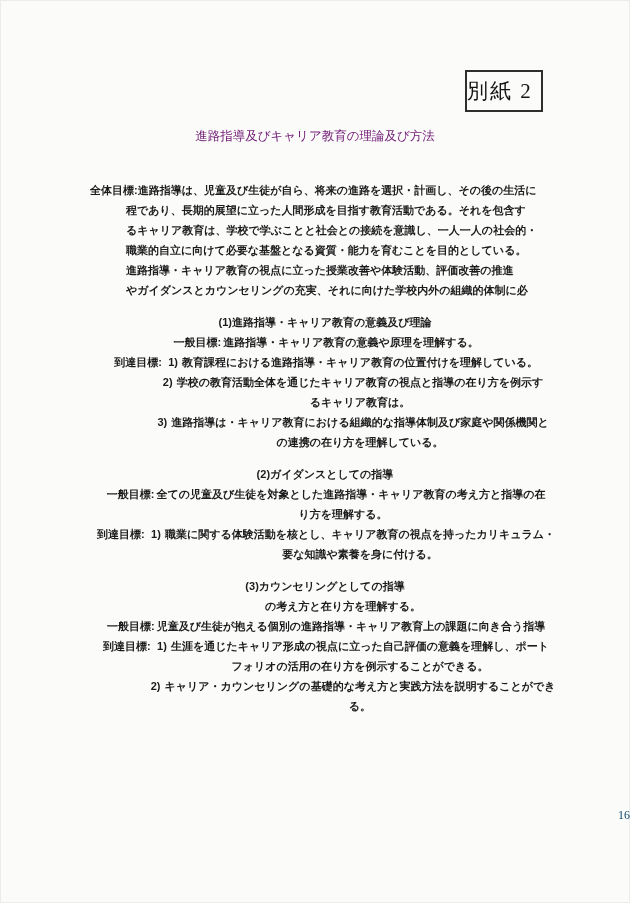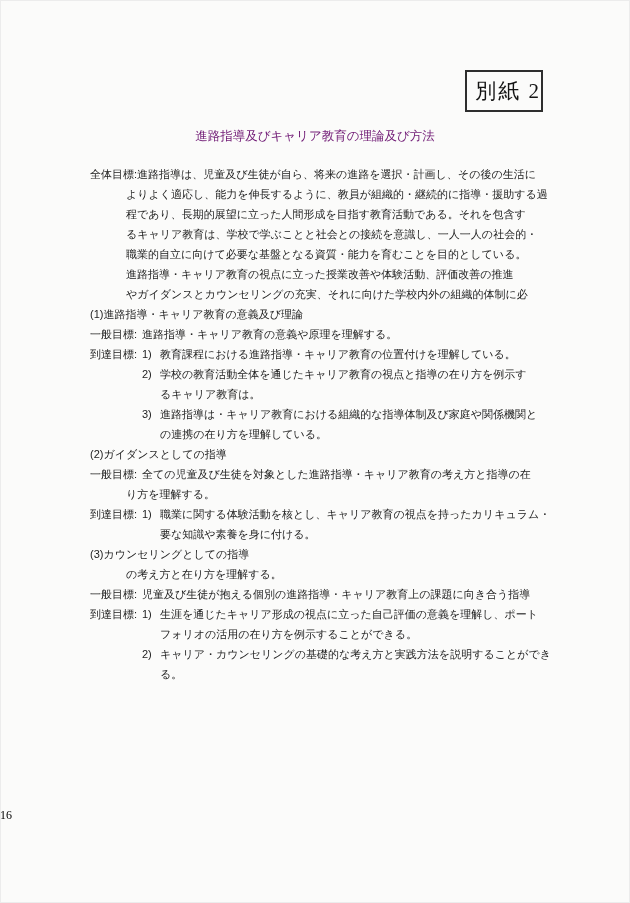--- a/index.html
+++ b/index.html
@@ -13,74 +13,74 @@
   }
   .page {
     position:absolute; inset:0;
     box-shadow: inset 0 0 0 1px #ececec;
   }
   
   .attach-box {
     position:absolute; top:70px; left:465px;
     width:74px; height:38px;
     border:2px solid #2e2e2e;
-    display:flex; align-items:center; justify-content:flex-end;
+    display:flex; align-items:center; justify-content:flex-start;
     font-family:"Liberation Serif", serif;
     font-size:21px; letter-spacing:2px;
     color:#141414;
     background:#fbfbfa;
   }
   
   .doc-title {
     position:absolute; top:126px; left:0; right:0;
     height:20px; line-height:20px;
     text-align:center;
     font-size:12.5px;
     color:#701a75;
     white-space:nowrap;
   }
   
   .content {
-    position:absolute; top:164px; left:90px;
+    position:absolute; top:180px; left:90px;
     width:470px;
     font-size:11px;
+    font-weight:bold;
   }
   .ln { height:20px; line-height:20px; white-space:nowrap; }
   .cont1 { padding-left:36px; }      
   .cont2 { padding-left:70px; }      
   .numstart { padding-left:52px; }   
   .lbl { display:inline-block; width:52px; }
   .lbl-flat { display:inline; }
   .num { display:inline-block; width:18px; }
-  .section { margin-top:0; }
+  .section { margin-top:12px;text-align:center; }
   .overall { margin-top:16px; }
   
   .page-number {
-    position:absolute; top:806px; left:0; right:8px;
+    position:absolute; top:806px; left:0; right:0;
     height:18px; line-height:18px;
-    text-align:left;
+    text-align:right;
     font-family:"Liberation Serif", serif;
     font-size:12px;
-    color:#000000;
+    color:#0c4a6e;
   }
 </style>
 </head>
 <body>
 
 <div class="page">
   <div class="attach-box">
     <span>別紙 2</span>
   </div>
 
   <div class="doc-title">進路指導及びキャリア教育の理論及び方法</div>
 
   <div class="content">
       <div class="overall" style="margin-top: 0px;">
         <div class="ln"><span class="lbl-flat">全体目標:</span><span>進路指導は、児童及び生徒が自ら、将来の進路を選択・計画し、その後の生活に</span></div>
-        <div class="ln cont1">よりよく適応し、能力を伸長するように、教員が組織的・継続的に指導・援助する過</div>
         <div class="ln cont1">程であり、長期的展望に立った人間形成を目指す教育活動である。それを包含す</div>
         <div class="ln cont1">るキャリア教育は、学校で学ぶことと社会との接続を意識し、一人一人の社会的・</div>
         <div class="ln cont1">職業的自立に向けて必要な基盤となる資質・能力を育むことを目的としている。</div>
         <div class="ln cont1">進路指導・キャリア教育の視点に立った授業改善や体験活動、評価改善の推進</div>
         <div class="ln cont1">やガイダンスとカウンセリングの充実、それに向けた学校内外の組織的体制に必</div>
       </div>
       <div class="section">
         <div class="ln">(1)進路指導・キャリア教育の意義及び理論</div>
         <div class="ln"><span class="lbl">一般目標:</span><span>進路指導・キャリア教育の意義や原理を理解する。</span></div>
         <div class="ln"><span class="lbl">到達目標:</span><span class="num">1)</span><span>教育課程における進路指導・キャリア教育の位置付けを理解している。</span></div>

